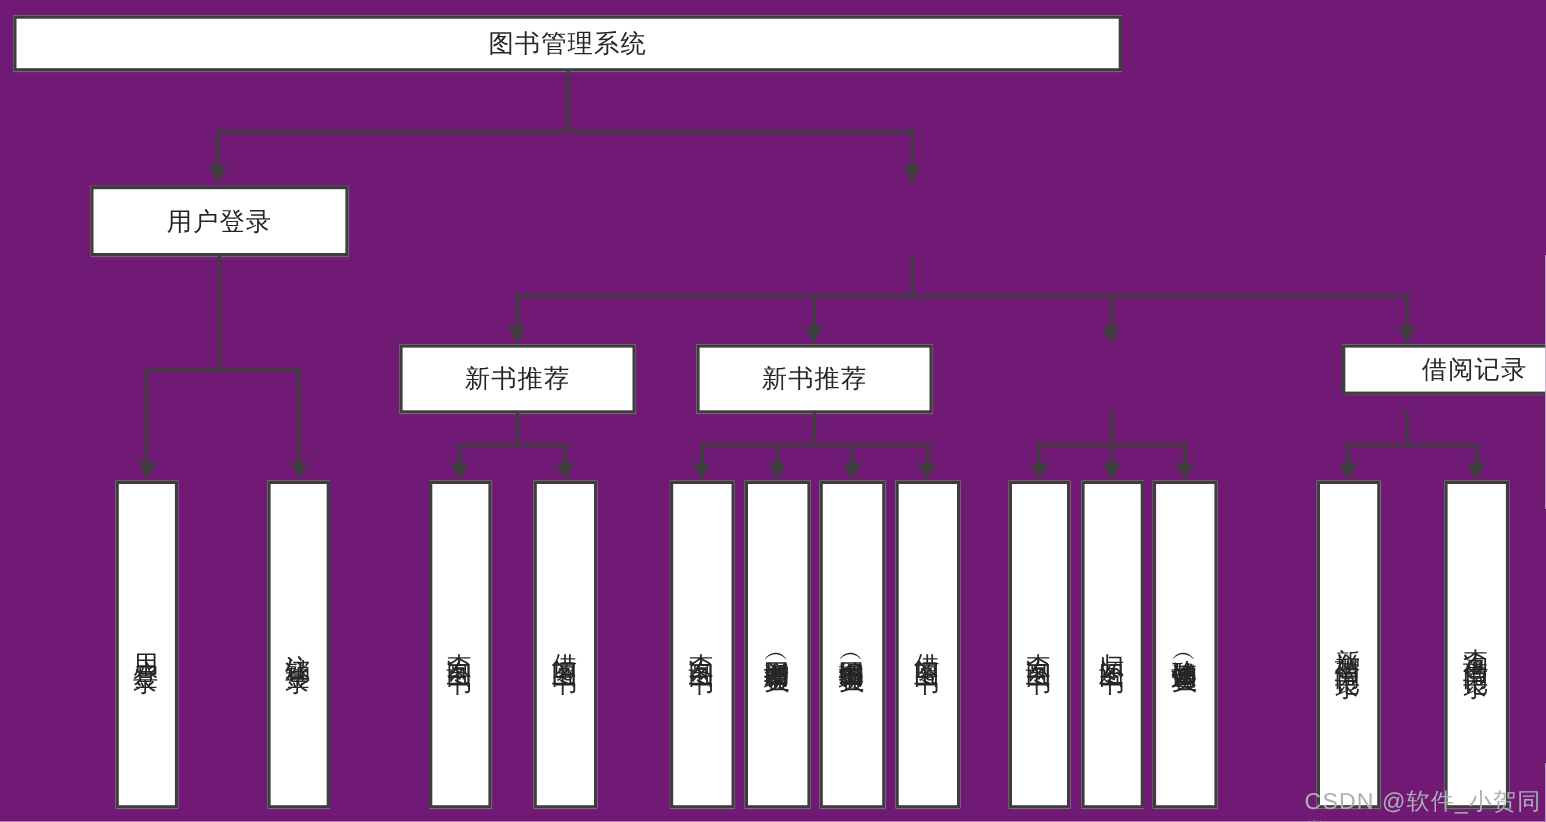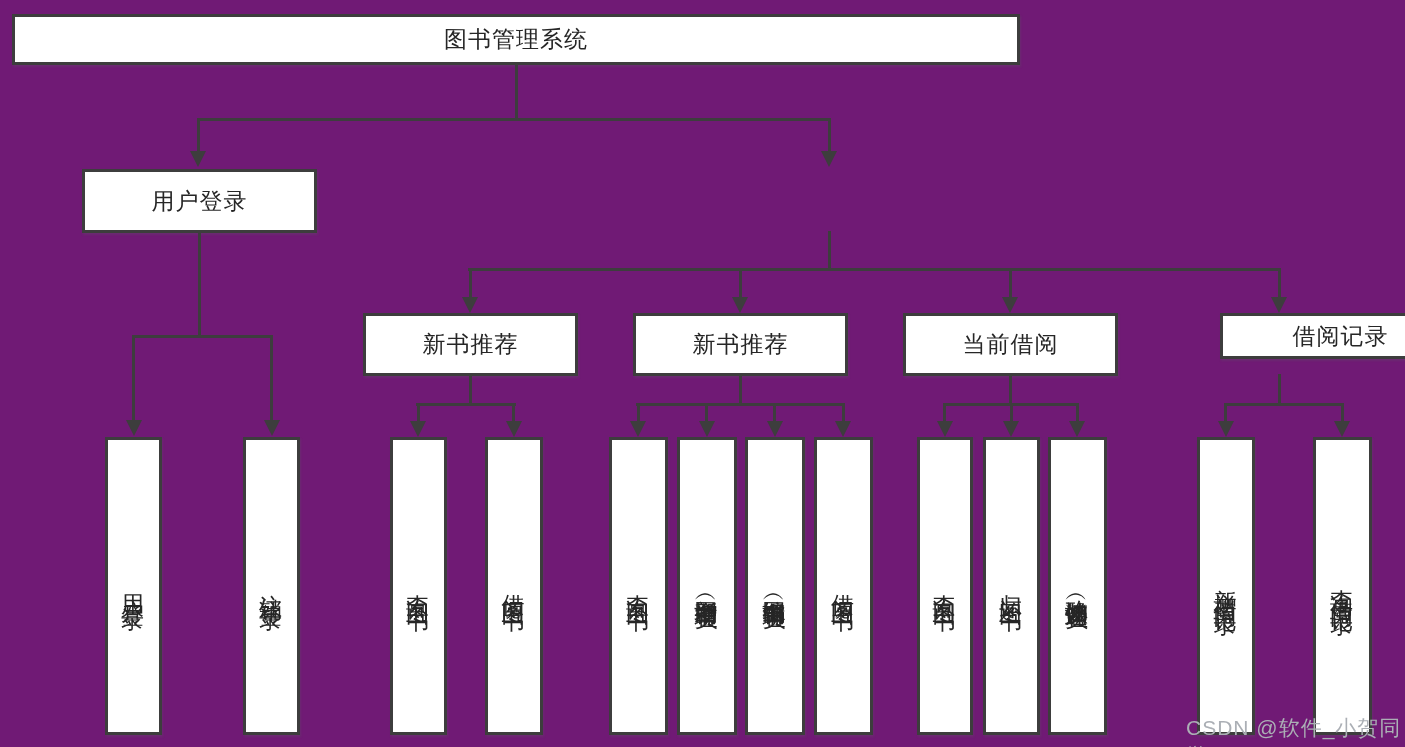--- a/index.html
+++ b/index.html
@@ -88,23 +88,20 @@
   <div class="arrow" style="left:1002px; top:297px;"></div>
   <div class="vline" style="left:1278px; top:268px; height:30px;"></div>
   <div class="arrow" style="left:1271px; top:297px;"></div>
 
   <div class="box" style="left:363px; top:313px; width:215px; height:63px;">
     <span>新书推荐</span>
   </div>
   <div class="box" style="left:633px; top:313px; width:215px; height:63px;">
     <span>新书推荐</span>
   </div>
-  <div class="box" style="left:903px; top:313px; width:215px; height:63px;">
-    <span>当前借阅</span>
-  </div>
   <div class="box" style="left:1220px; top:313px; width:215px; height:46px;padding-left:26px;">
     <span>借阅记录</span>
   </div>
 
   <div class="vline" style="left:469px; top:374px; height:31px;"></div>
   <div class="hline" style="left:416px; top:403px; width:100px;"></div>
   <div class="vline" style="left:417px; top:403px; height:19px;"></div>
   <div class="arrow" style="left:410px; top:421px;"></div>
   <div class="vline" style="left:512px; top:403px; height:19px;"></div>
   <div class="arrow" style="left:506px; top:421px;"></div>

